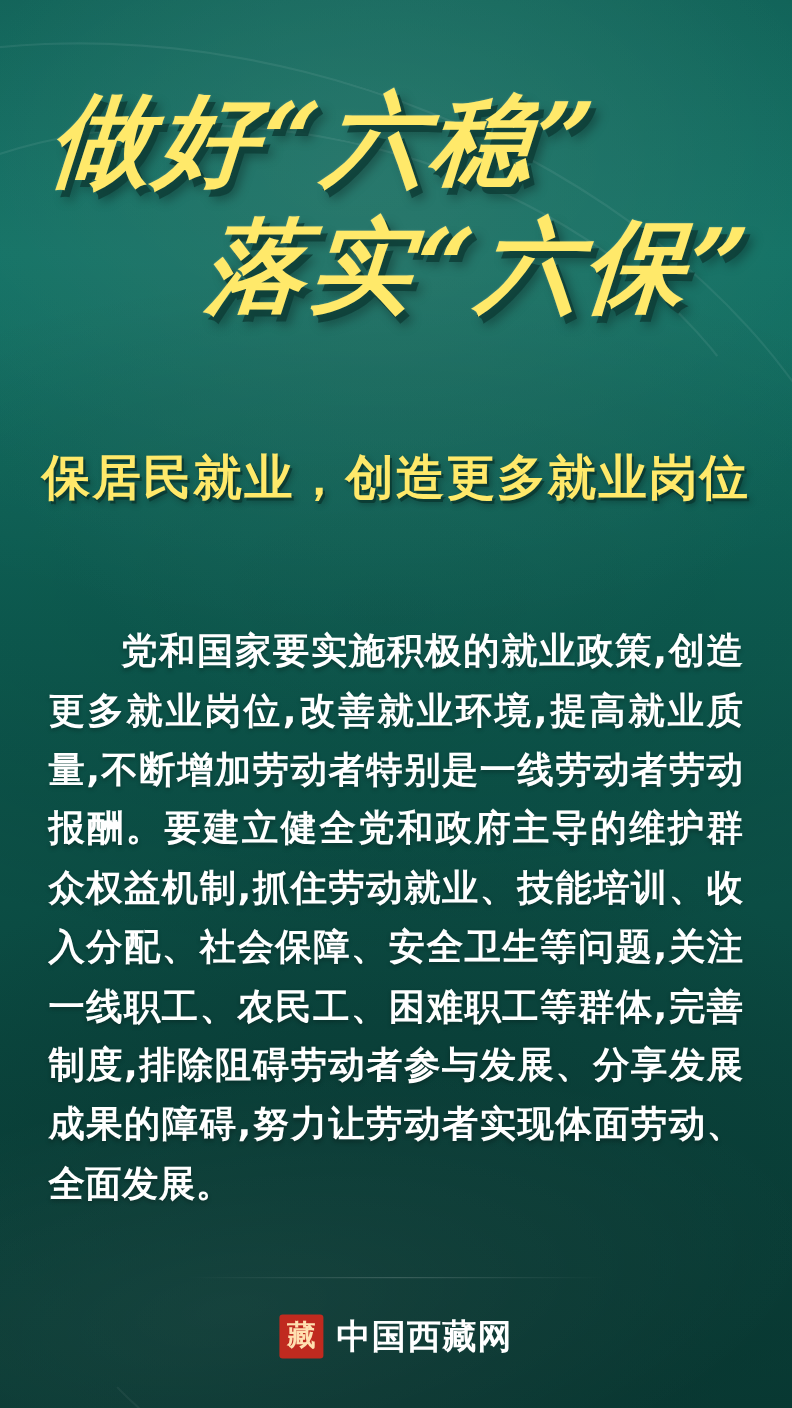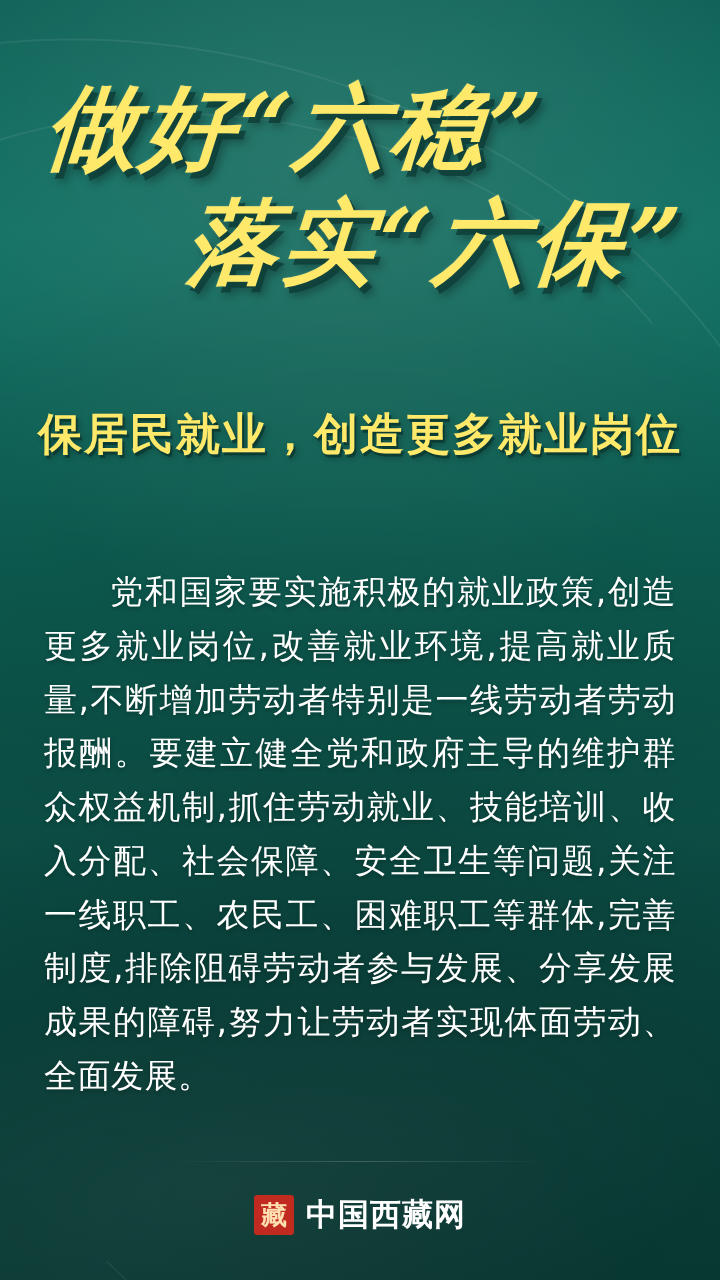--- a/index.html
+++ b/index.html
@@ -97,21 +97,21 @@
     left: 44px;
     right: 44px;
     top: 565px;
     color: #ffffff;
     font-family: "DejaVu Sans", sans-serif;
     font-size: 33px;
     line-height: 1.63;
     letter-spacing: 0.5px;
     text-align: justify;
     text-indent: 66px;
-    font-weight: 400;
+    font-weight: 700;
     text-shadow: 0 2px 4px rgba(0,0,0,0.28);
   }
   .attribution {
     position: absolute;
     left: 44px;
     right: 44px;
     top: 940px;
     color: #f2f6f2;
     font-family: "DejaVu Sans", sans-serif;
     font-size: 23px;

